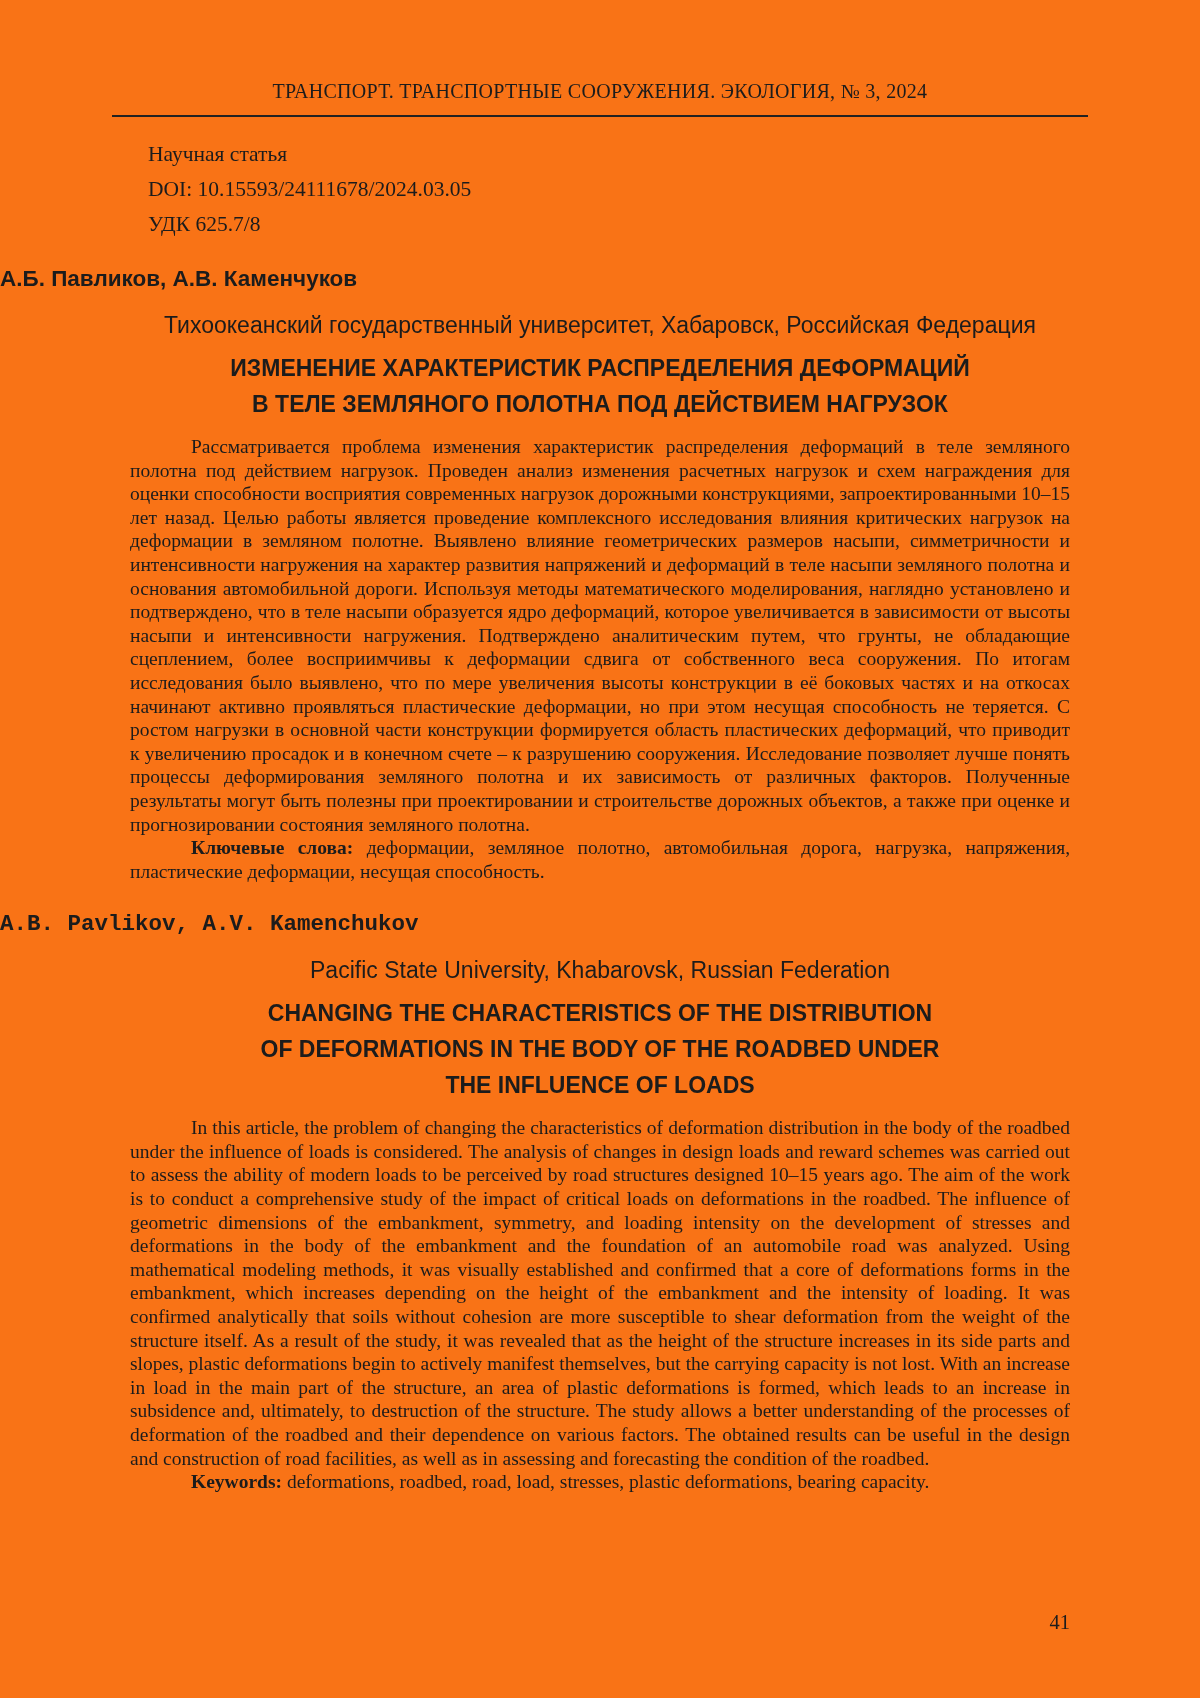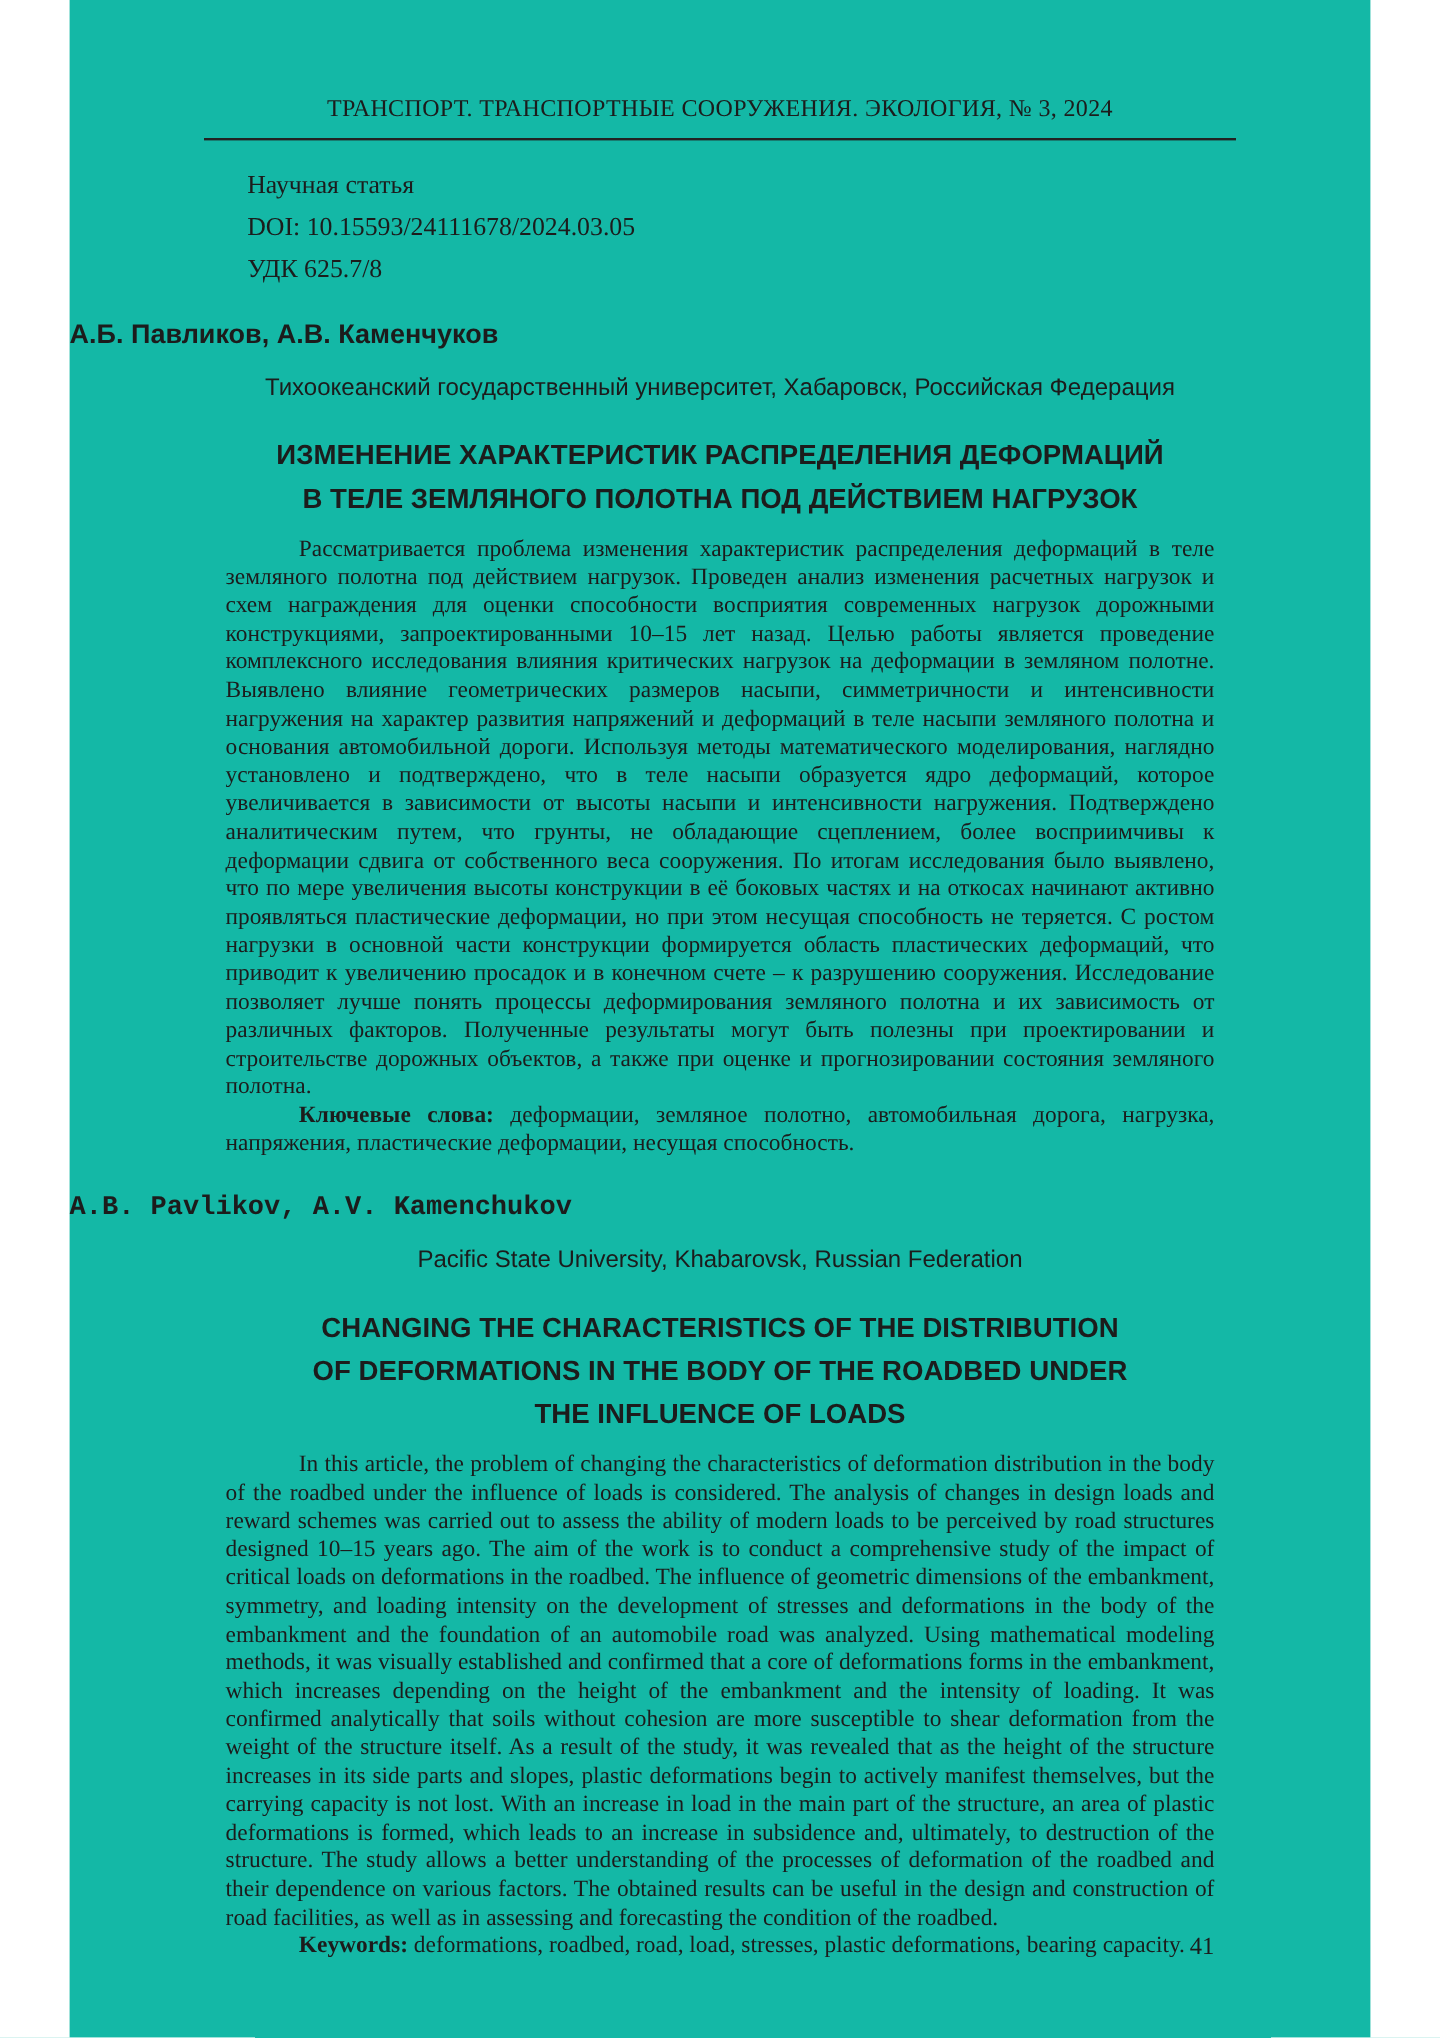--- a/index.html
+++ b/index.html
@@ -1,22 +1,22 @@
 <!DOCTYPE html>
 <html><head>
 <meta charset="utf-8">
 <style>
   * { box-sizing: border-box; }
   html, body { margin: 0; padding: 0; background: #ffffff; }
   .page {
     position: relative;
-    width: 1084px;
+    width: 1200px;
     height: 1698px;
     margin: 0 auto;
-    background: #14b8a6;
+    background: #f97316;
     color: #1c1c1c;
     font-family: "Liberation Serif", "DejaVu Serif", serif;
     overflow: hidden;
   }
   .journal-header {
     padding-top: 80px;
     margin: 0 112px;
     text-align: center;
     font-size: 20px;
     letter-spacing: 0.3px;
@@ -38,24 +38,24 @@
     margin-top: 24px;
     text-align: left;
     font-family: "Liberation Sans", sans-serif;
     font-weight: bold;
     font-size: 22.5px;
   }
   .affiliation {
     margin-top: 20px;
     text-align: center;
     font-family: "Liberation Sans", sans-serif;
-    font-size: 20px;
+    font-size: 23px;
   }
   .article-title {
-    margin-top: 26px;
+    margin-top: 11px;
     text-align: center;
     font-family: "Liberation Sans", sans-serif;
     font-weight: bold;
     font-size: 23px;
     line-height: 36px;
   }
   .abstract-block {
     margin: 13px 130px 0 130px;
     text-align: justify;
     font-size: 19.5px;

